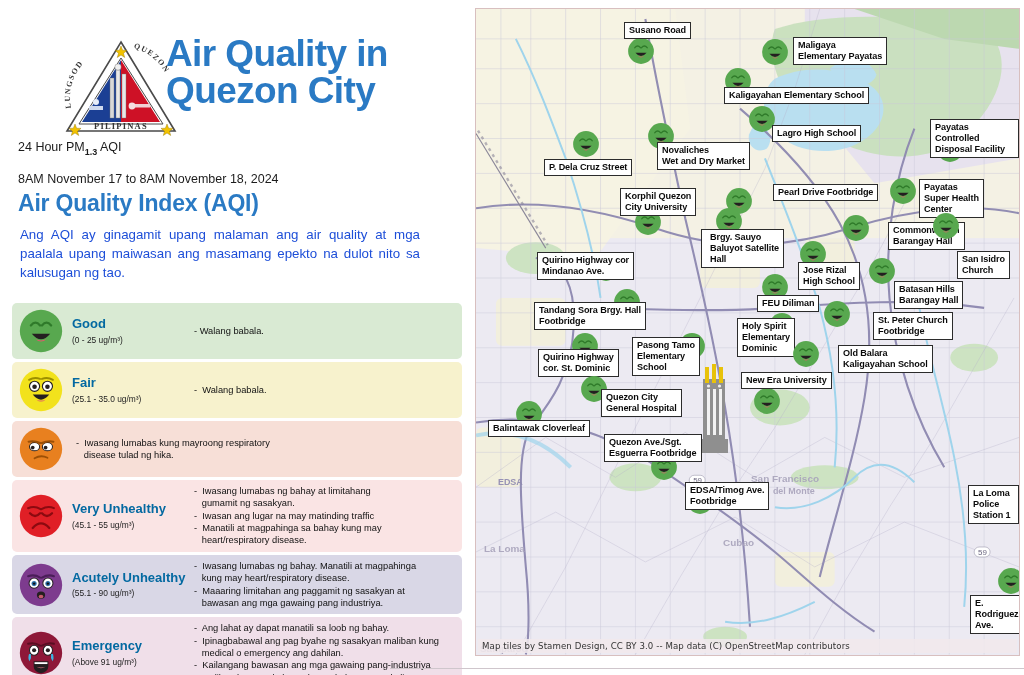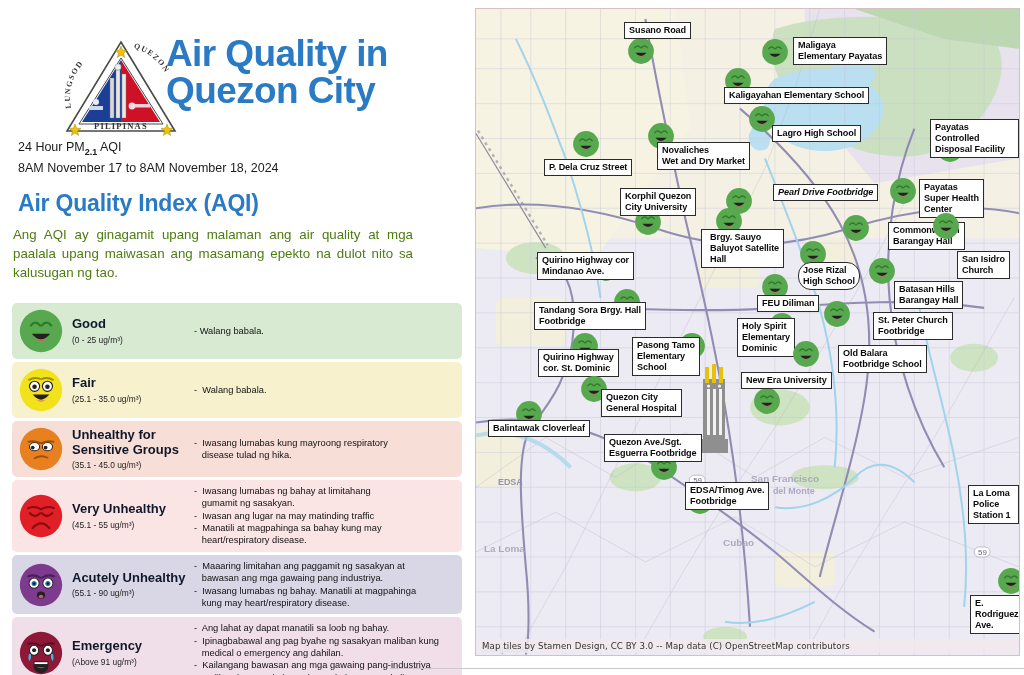--- a/index.html
+++ b/index.html
@@ -18,34 +18,34 @@
   .header { position:absolute; left:14px; top:22px; width:455px; height:125px; }
   .logo { position:absolute; left:48px; top:14px; width:118px; height:100px; }
   .title-block { position:absolute; left:152px; top:14px; width:305px; }
   .title-line {
     font-weight:bold; font-size:37px; color:#2a7ac4;
     letter-spacing:-0.6px; line-height:0.99; white-space:nowrap;
   }
 
   .subtitle1 { position:absolute; left:18px; top:140px; font-size:12.5px; color:#1c1c1c; }
   .subtitle1 sub { font-size:9px; font-weight:bold; }
-  .subtitle2 { position:absolute; left:18px; top:161px; font-size:12.5px; color:#1c1c1c; }
+  .subtitle2 { position:absolute; left:18px; top:172px; font-size:12.5px; color:#1c1c1c; }
 
   .aqi-h { position:absolute; left:18px; top:190px; font-size:23px; font-weight:bold; color:#2a7ac4; letter-spacing:-0.2px;}
-  .aqi-desc { position:absolute; left:13px; top:226px; width:400px;
-     font-size:13.3px; line-height:1.42; color:#4d7c0f; text-align:justify; }
+  .aqi-desc { position:absolute; left:20px; top:226px; width:400px;
+     font-size:13.3px; line-height:1.42; color:#1d4ed8; text-align:justify; }
 
   .rows { position:absolute; left:12px; top:303px; width:450px; }
   .row {
     position:relative; display:flex; align-items:center;
     border-radius:5px; margin-bottom:3px; padding:5px 6px;
   }
   .face { width:46px; height:46px; flex:0 0 46px; margin-right:8px; }
   .rowtext { width:118px; flex:0 0 118px; }
-  .rname { font-weight:bold; font-size:13px; color:#0f172a; line-height:1.12; }
+  .rname { font-weight:bold; font-size:13px; color:#0369a1; line-height:1.12; }
   .rrange { font-size:8.4px; color:#222; margin-top:3px; }
   .radvice { flex:1; font-size:9.3px; line-height:1.33; color:#111; padding-left:4px; }
   .radvice div { display:flex; }
 
   
   .map {
     position:absolute; left:475px; top:8px; width:545px; height:648px;
     border:1.5px solid #d8bfbf; background:#e9e6ef; overflow:hidden;
   }
   .maplayer { position:absolute; inset:0; }
@@ -97,21 +97,21 @@
           <polygon points="105,88 106.6,92.2 111,92.4 107.5,95.2 108.7,99.5 105,97 101.3,99.5 102.5,95.2 99,92.4 103.4,92.2"></polygon>
         </g>
       </svg>
 
       <div class="title-block">
         <div class="title-line">Air Quality in</div>
         <div class="title-line">Quezon City</div>
       </div>
     </div>
 
-    <div class="subtitle1"><span>24 Hour PM</span><sub>2.1</sub><span> AQI</span></div>
+    <div class="subtitle1"><span>24 Hour PM</span><sub>1.3</sub><span> AQI</span></div>
     <div class="subtitle2">8AM November 17 to 8AM November 18, 2024</div>
 
     <div class="aqi-h">Air Quality Index (AQI)</div>
     <div class="aqi-desc">Ang AQI ay ginagamit upang malaman ang air quality at mga paalala upang maiwasan ang masamang epekto na dulot nito sa kalusugan ng tao.</div>
 
     <div class="rows" id="rows">
         <div class="row" style="background: rgb(217, 234, 211);">
           <div class="face">
             <svg viewBox="0 0 100 100" style="width:46px;height:46px;display:block">
     <circle cx="50" cy="50" r="46" fill="#58a84f"></circle>
@@ -156,24 +156,20 @@
             <svg viewBox="0 0 100 100" style="width:46px;height:46px;display:block">
     <circle cx="50" cy="50" r="46" fill="#e8801f"></circle>
               <ellipse cx="36" cy="45" rx="11" ry="9" fill="#fff" stroke="#241f20" stroke-width="2.2"></ellipse>
             <ellipse cx="64" cy="45" rx="11" ry="9" fill="#fff" stroke="#241f20" stroke-width="2.2"></ellipse>
             <circle cx="32" cy="47" r="4" fill="#241f20"></circle>
               <circle cx="60" cy="47" r="4" fill="#241f20"></circle>
             <path d="M23,34 q13,-3 25,3" stroke="#9c4f05" stroke-width="4.5" fill="none" stroke-linecap="round"></path>
             <path d="M52,37 q13,-6 25,-3" stroke="#9c4f05" stroke-width="4.5" fill="none" stroke-linecap="round"></path>
               <path d="M36,70 q14,-8 28,-1" stroke="#9c4f05" stroke-width="4" fill="none" stroke-linecap="round"></path>
             </svg>
-          </div>
-          <div class="rowtext">
-            <div class="rname">Unhealthy for Sensitive Groups</div>
-            <div class="rrange">(35.1 - 45.0  ug/m³)</div>
           </div>
           <div class="radvice">
             <div style="white-space: pre;">-  Iwasang lumabas kung mayroong respiratory
    disease tulad ng hika.</div>
           </div>
         </div>
         <div class="row" style="background: rgb(250, 228, 228);">
           <div class="face">
             <svg viewBox="0 0 100 100" style="width:46px;height:46px;display:block">
     <circle cx="50" cy="50" r="46" fill="#e01f26"></circle>
@@ -210,24 +206,24 @@
             <path d="M52,34 q14,-8 26,-3" stroke="#4b1e59" stroke-width="4.5" fill="none" stroke-linecap="round"></path>
               <ellipse cx="50" cy="72" rx="9" ry="8" fill="#241f20"></ellipse>
               <ellipse cx="50" cy="75" rx="5" ry="4" fill="#c4596a"></ellipse>
             </svg>
           </div>
           <div class="rowtext">
             <div class="rname">Acutely Unhealthy</div>
             <div class="rrange">(55.1 - 90  ug/m³)</div>
           </div>
           <div class="radvice">
+            <div style="white-space: pre;">-  Iwasang lumabas ng bahay. Manatili at magpahinga
+   kung may heart/respiratory disease.</div>
             <div style="white-space: pre;">-  Maaaring limitahan ang paggamit ng sasakyan at
    bawasan ang mga gawaing pang industriya.</div>
-            <div style="white-space: pre;">-  Iwasang lumabas ng bahay. Manatili at magpahinga
-   kung may heart/respiratory disease.</div>
           </div>
         </div>
         <div class="row" style="background: rgb(240, 223, 233);">
           <div class="face">
             <svg viewBox="0 0 100 100" style="width:46px;height:46px;display:block">
     <circle cx="50" cy="50" r="46" fill="#8e1838"></circle>
               <ellipse cx="35" cy="44" rx="10" ry="11" fill="#fff" stroke="#241f20" stroke-width="2.2"></ellipse>
             <ellipse cx="65" cy="44" rx="10" ry="11" fill="#fff" stroke="#241f20" stroke-width="2.2"></ellipse>
             <circle cx="35" cy="44" r="4.5" fill="#241f20"></circle>
               <circle cx="65" cy="44" r="4.5" fill="#241f20"></circle>
@@ -432,21 +428,21 @@
 Disposal Facility</div>
         <div class="marker" title="Pearl Drive Footbridge" style="left: 263px; top: 192px;">
           <svg viewBox="0 0 100 100" style="width:28px;height:28px;display:block">
     <circle cx="50" cy="50" r="46" fill="#58a84f"></circle>
             <path d="M28,38 q10,-12 20,0" stroke="#2f7a2a" stroke-width="5" fill="none" stroke-linecap="round"></path>
             <path d="M52,38 q10,-12 20,0" stroke="#2f7a2a" stroke-width="5" fill="none" stroke-linecap="round"></path>
             <path d="M30,56 q20,24 40,0 z" fill="#241f20"></path>
             <path d="M38,68 q12,10 24,0 q-12,5 -24,0z" fill="#e05a6b"></path>
           </svg>
         </div>
-        <div class="lbl" style="left: 297px; top: 175px; font-style: italic;">Pearl Drive Footbridge</div>
+        <div class="lbl" style="left: 297px; top: 175px;">Pearl Drive Footbridge</div>
         <div class="marker" title="Payatas
 Super Health
 Center" style="left: 427px; top: 182px;">
           <svg viewBox="0 0 100 100" style="width:28px;height:28px;display:block">
     <circle cx="50" cy="50" r="46" fill="#58a84f"></circle>
             <path d="M28,38 q10,-12 20,0" stroke="#2f7a2a" stroke-width="5" fill="none" stroke-linecap="round"></path>
             <path d="M52,38 q10,-12 20,0" stroke="#2f7a2a" stroke-width="5" fill="none" stroke-linecap="round"></path>
             <path d="M30,56 q20,24 40,0 z" fill="#241f20"></path>
             <path d="M38,68 q12,10 24,0 q-12,5 -24,0z" fill="#e05a6b"></path>
           </svg>
@@ -507,21 +503,21 @@
         <div class="marker" title="Jose Rizal
 High School" style="left: 337px; top: 245px;">
           <svg viewBox="0 0 100 100" style="width:28px;height:28px;display:block">
     <circle cx="50" cy="50" r="46" fill="#58a84f"></circle>
             <path d="M28,38 q10,-12 20,0" stroke="#2f7a2a" stroke-width="5" fill="none" stroke-linecap="round"></path>
             <path d="M52,38 q10,-12 20,0" stroke="#2f7a2a" stroke-width="5" fill="none" stroke-linecap="round"></path>
             <path d="M30,56 q20,24 40,0 z" fill="#241f20"></path>
             <path d="M38,68 q12,10 24,0 q-12,5 -24,0z" fill="#e05a6b"></path>
           </svg>
         </div>
-        <div class="lbl" style="left: 322px; top: 253px; border-radius: 13px;">Jose Rizal
+        <div class="lbl" style="left: 322px; top: 253px;">Jose Rizal
 High School</div>
         <div class="marker" title="Quirino Highway cor
 Mindanao Ave." style="left: 130px; top: 259px;">
           <svg viewBox="0 0 100 100" style="width:28px;height:28px;display:block">
     <circle cx="50" cy="50" r="46" fill="#58a84f"></circle>
             <path d="M28,38 q10,-12 20,0" stroke="#2f7a2a" stroke-width="5" fill="none" stroke-linecap="round"></path>
             <path d="M52,38 q10,-12 20,0" stroke="#2f7a2a" stroke-width="5" fill="none" stroke-linecap="round"></path>
             <path d="M30,56 q20,24 40,0 z" fill="#241f20"></path>
             <path d="M38,68 q12,10 24,0 q-12,5 -24,0z" fill="#e05a6b"></path>
           </svg>
@@ -606,21 +602,21 @@
 Elementary School" style="left: 330px; top: 345px;">
           <svg viewBox="0 0 100 100" style="width:28px;height:28px;display:block">
     <circle cx="50" cy="50" r="46" fill="#58a84f"></circle>
             <path d="M28,38 q10,-12 20,0" stroke="#2f7a2a" stroke-width="5" fill="none" stroke-linecap="round"></path>
             <path d="M52,38 q10,-12 20,0" stroke="#2f7a2a" stroke-width="5" fill="none" stroke-linecap="round"></path>
             <path d="M30,56 q20,24 40,0 z" fill="#241f20"></path>
             <path d="M38,68 q12,10 24,0 q-12,5 -24,0z" fill="#e05a6b"></path>
           </svg>
         </div>
         <div class="lbl" style="left: 362px; top: 336px;">Old Balara
-Footbridge School</div>
+Kaligayahan School</div>
         <div class="marker" title="Quirino Highway
 cor. St. Dominic" style="left: 109px; top: 337px;">
           <svg viewBox="0 0 100 100" style="width:28px;height:28px;display:block">
     <circle cx="50" cy="50" r="46" fill="#58a84f"></circle>
             <path d="M28,38 q10,-12 20,0" stroke="#2f7a2a" stroke-width="5" fill="none" stroke-linecap="round"></path>
             <path d="M52,38 q10,-12 20,0" stroke="#2f7a2a" stroke-width="5" fill="none" stroke-linecap="round"></path>
             <path d="M30,56 q20,24 40,0 z" fill="#241f20"></path>
             <path d="M38,68 q12,10 24,0 q-12,5 -24,0z" fill="#e05a6b"></path>
           </svg>
         </div>

